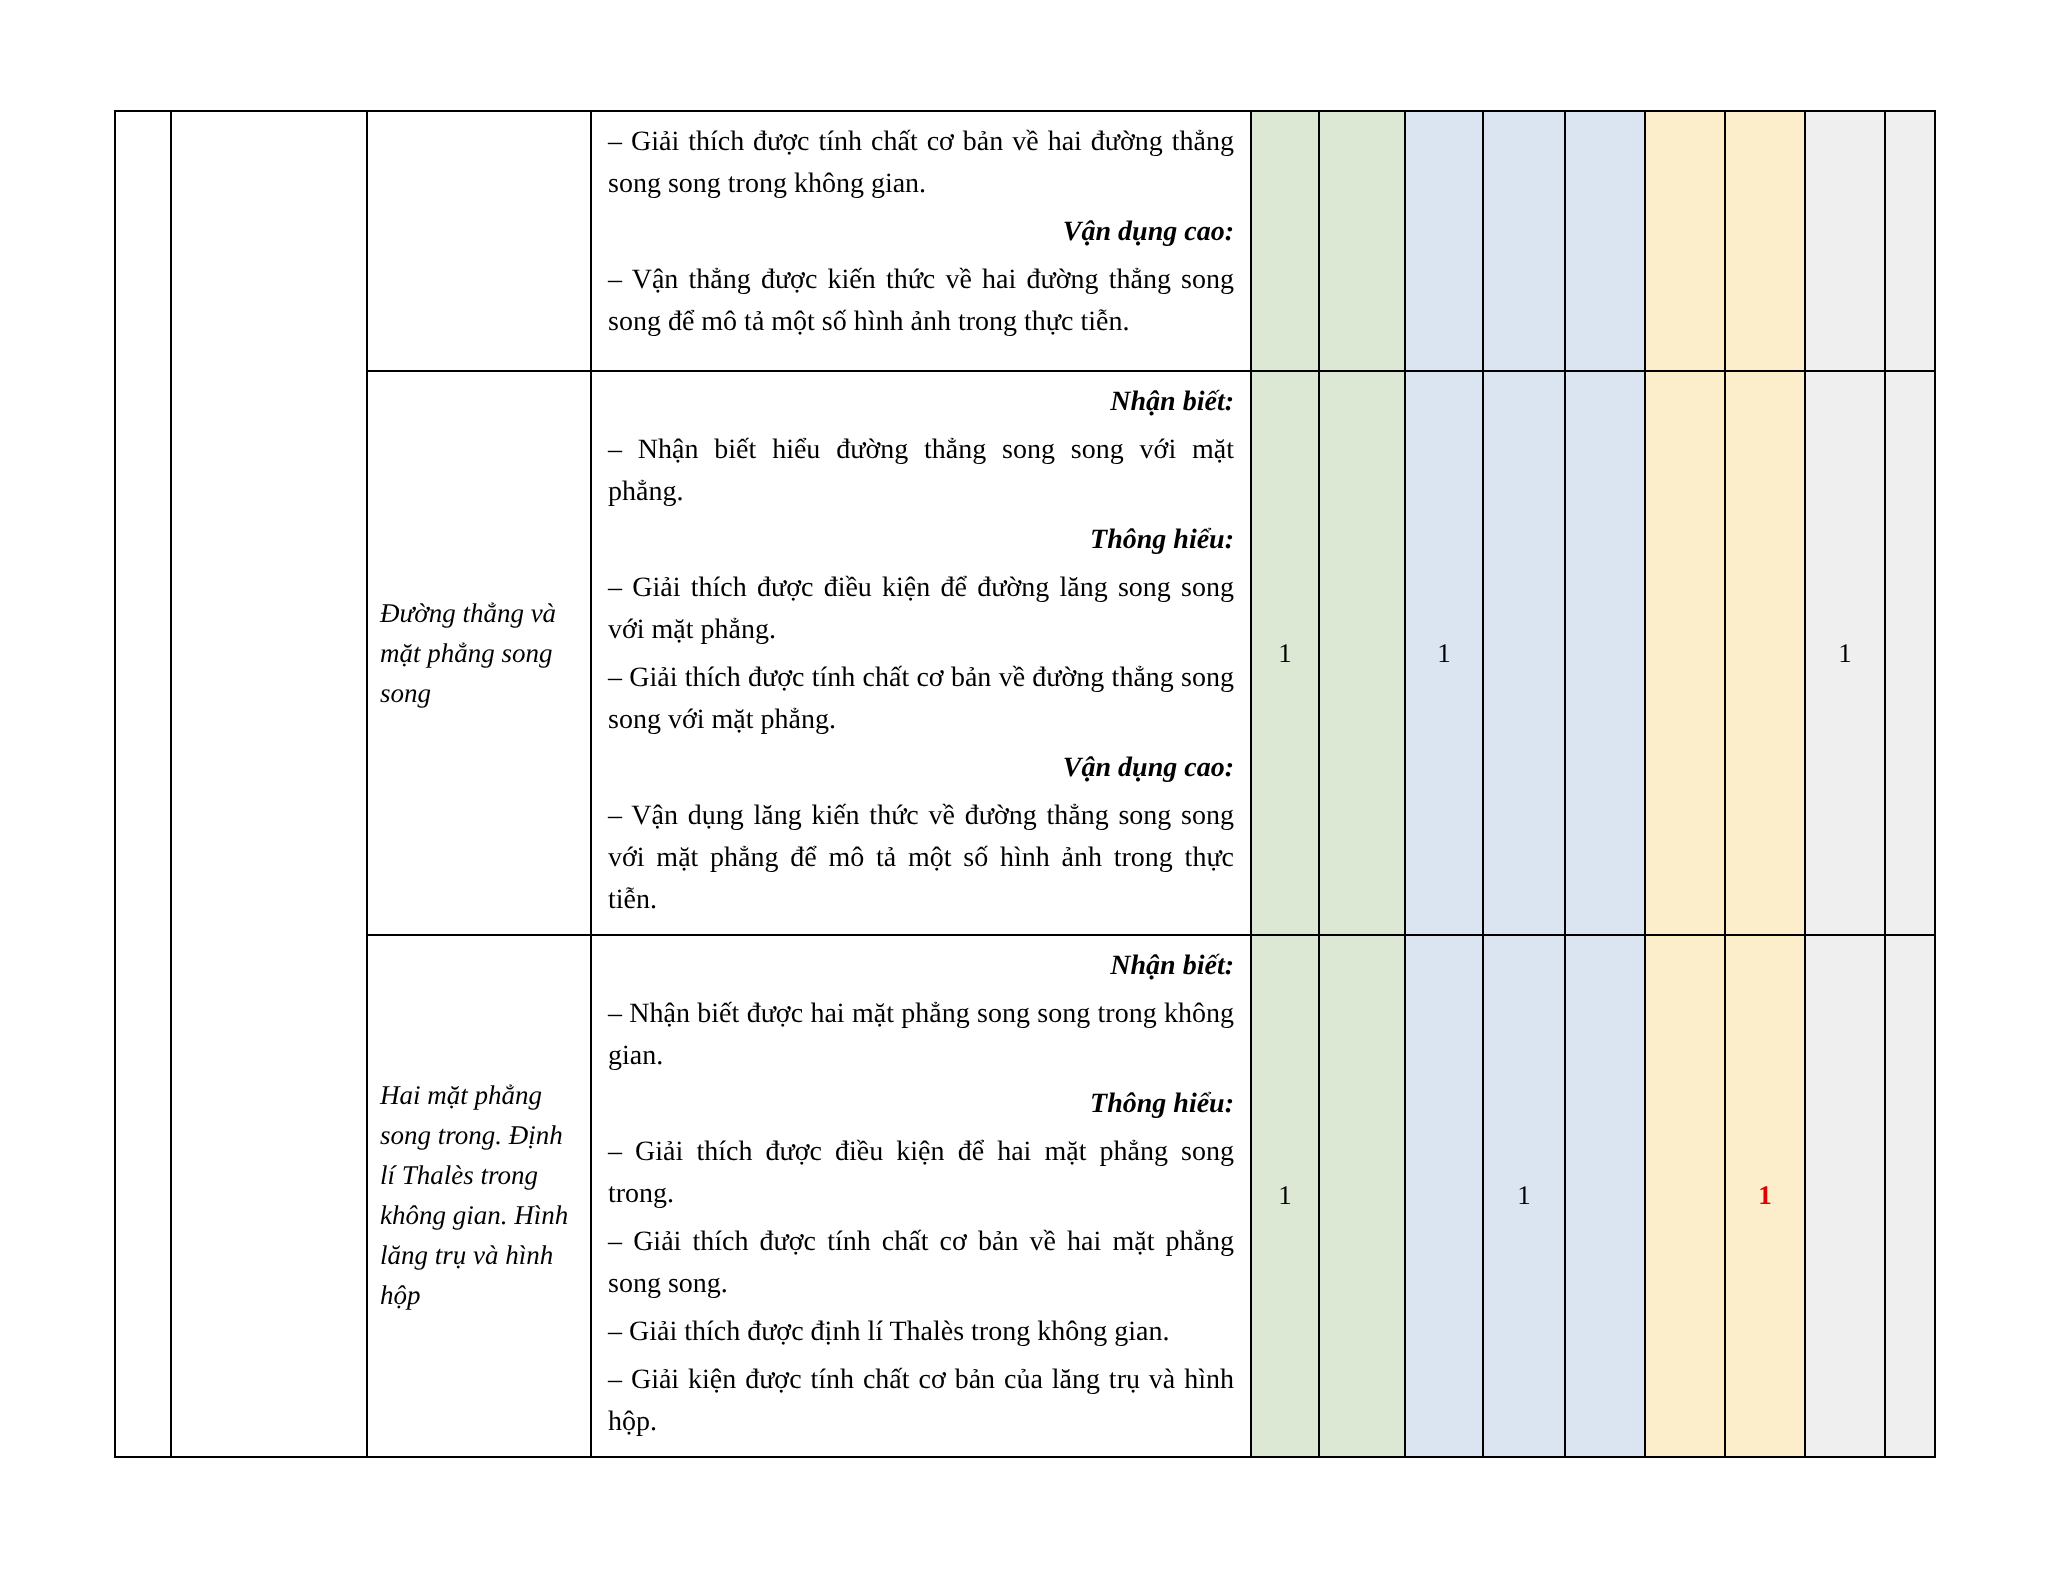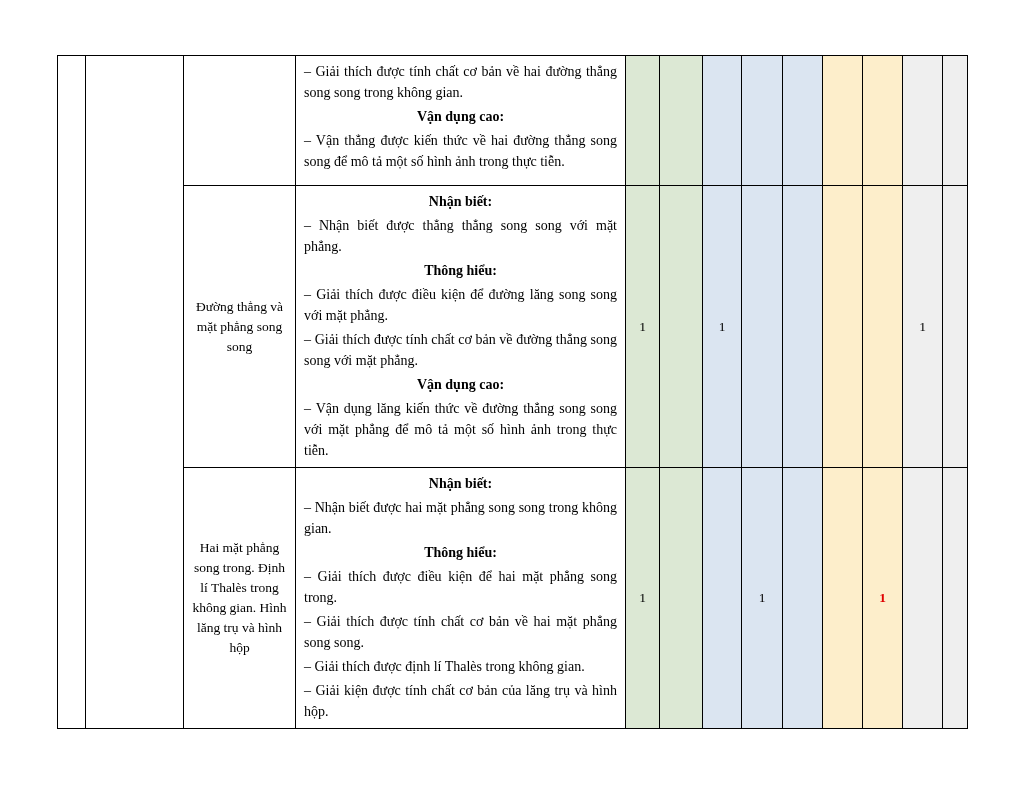--- a/index.html
+++ b/index.html
@@ -37,24 +37,26 @@
     padding: 5px 8px 3px 8px;
     text-align: justify;
   }
   .content p {
     margin: 0 0 3px 0;
     font-size: 14px;
     line-height: 21px;
   }
   .content p.hdr {
     font-weight: bold;
-    text-align: center;
+    font-style: italic;
+    text-align: right;
   }
   td.topic {
-    text-align: center;
+    font-style: italic;
+    text-align: left;
     font-size: 13.5px;
     line-height: 20px;
     padding: 4px 6px;
     vertical-align: middle;
   }
   td.mark {
     text-align: center;
     vertical-align: middle;
     font-size: 13.5px;
   }
@@ -99,21 +101,21 @@
       <td class="mark" style="background-color: rgb(253, 238, 203);"></td>
       <td class="mark" style="background-color: rgb(253, 238, 203);"></td>
       <td class="mark" style="background-color: rgb(239, 239, 239);"></td>
       <td class="mark" style="background-color: rgb(239, 239, 239);"></td>
     </tr>
 
     <tr class="r2">
       <td class="topic">Đường thẳng và mặt phẳng song song</td>
       <td class="content">
         <p class="hdr">Nhận biết:</p>
-        <p class="txt">– Nhận biết được thẳng thẳng song song với mặt phẳng.</p>
+        <p class="txt">– Nhận biết hiểu đường thẳng song song với mặt phẳng.</p>
         <p class="hdr">Thông hiểu:</p>
         <p class="txt">– Giải thích được điều kiện để đường lăng song song với mặt phẳng.</p>
         <p class="txt">– Giải thích được tính chất cơ bản về đường thẳng song song với mặt phẳng.</p>
         <p class="hdr">Vận dụng cao:</p>
         <p class="txt">– Vận dụng lăng kiến thức về đường thẳng song song với mặt phẳng để mô tả một số hình ảnh trong thực tiễn.</p>
       </td>
       <td class="mark" style="background-color: rgb(220, 232, 212);">1</td>
       <td class="mark" style="background-color: rgb(220, 232, 212);"></td>
       <td class="mark" style="background-color: rgb(219, 229, 241);">1</td>
       <td class="mark" style="background-color: rgb(219, 229, 241);"></td>

